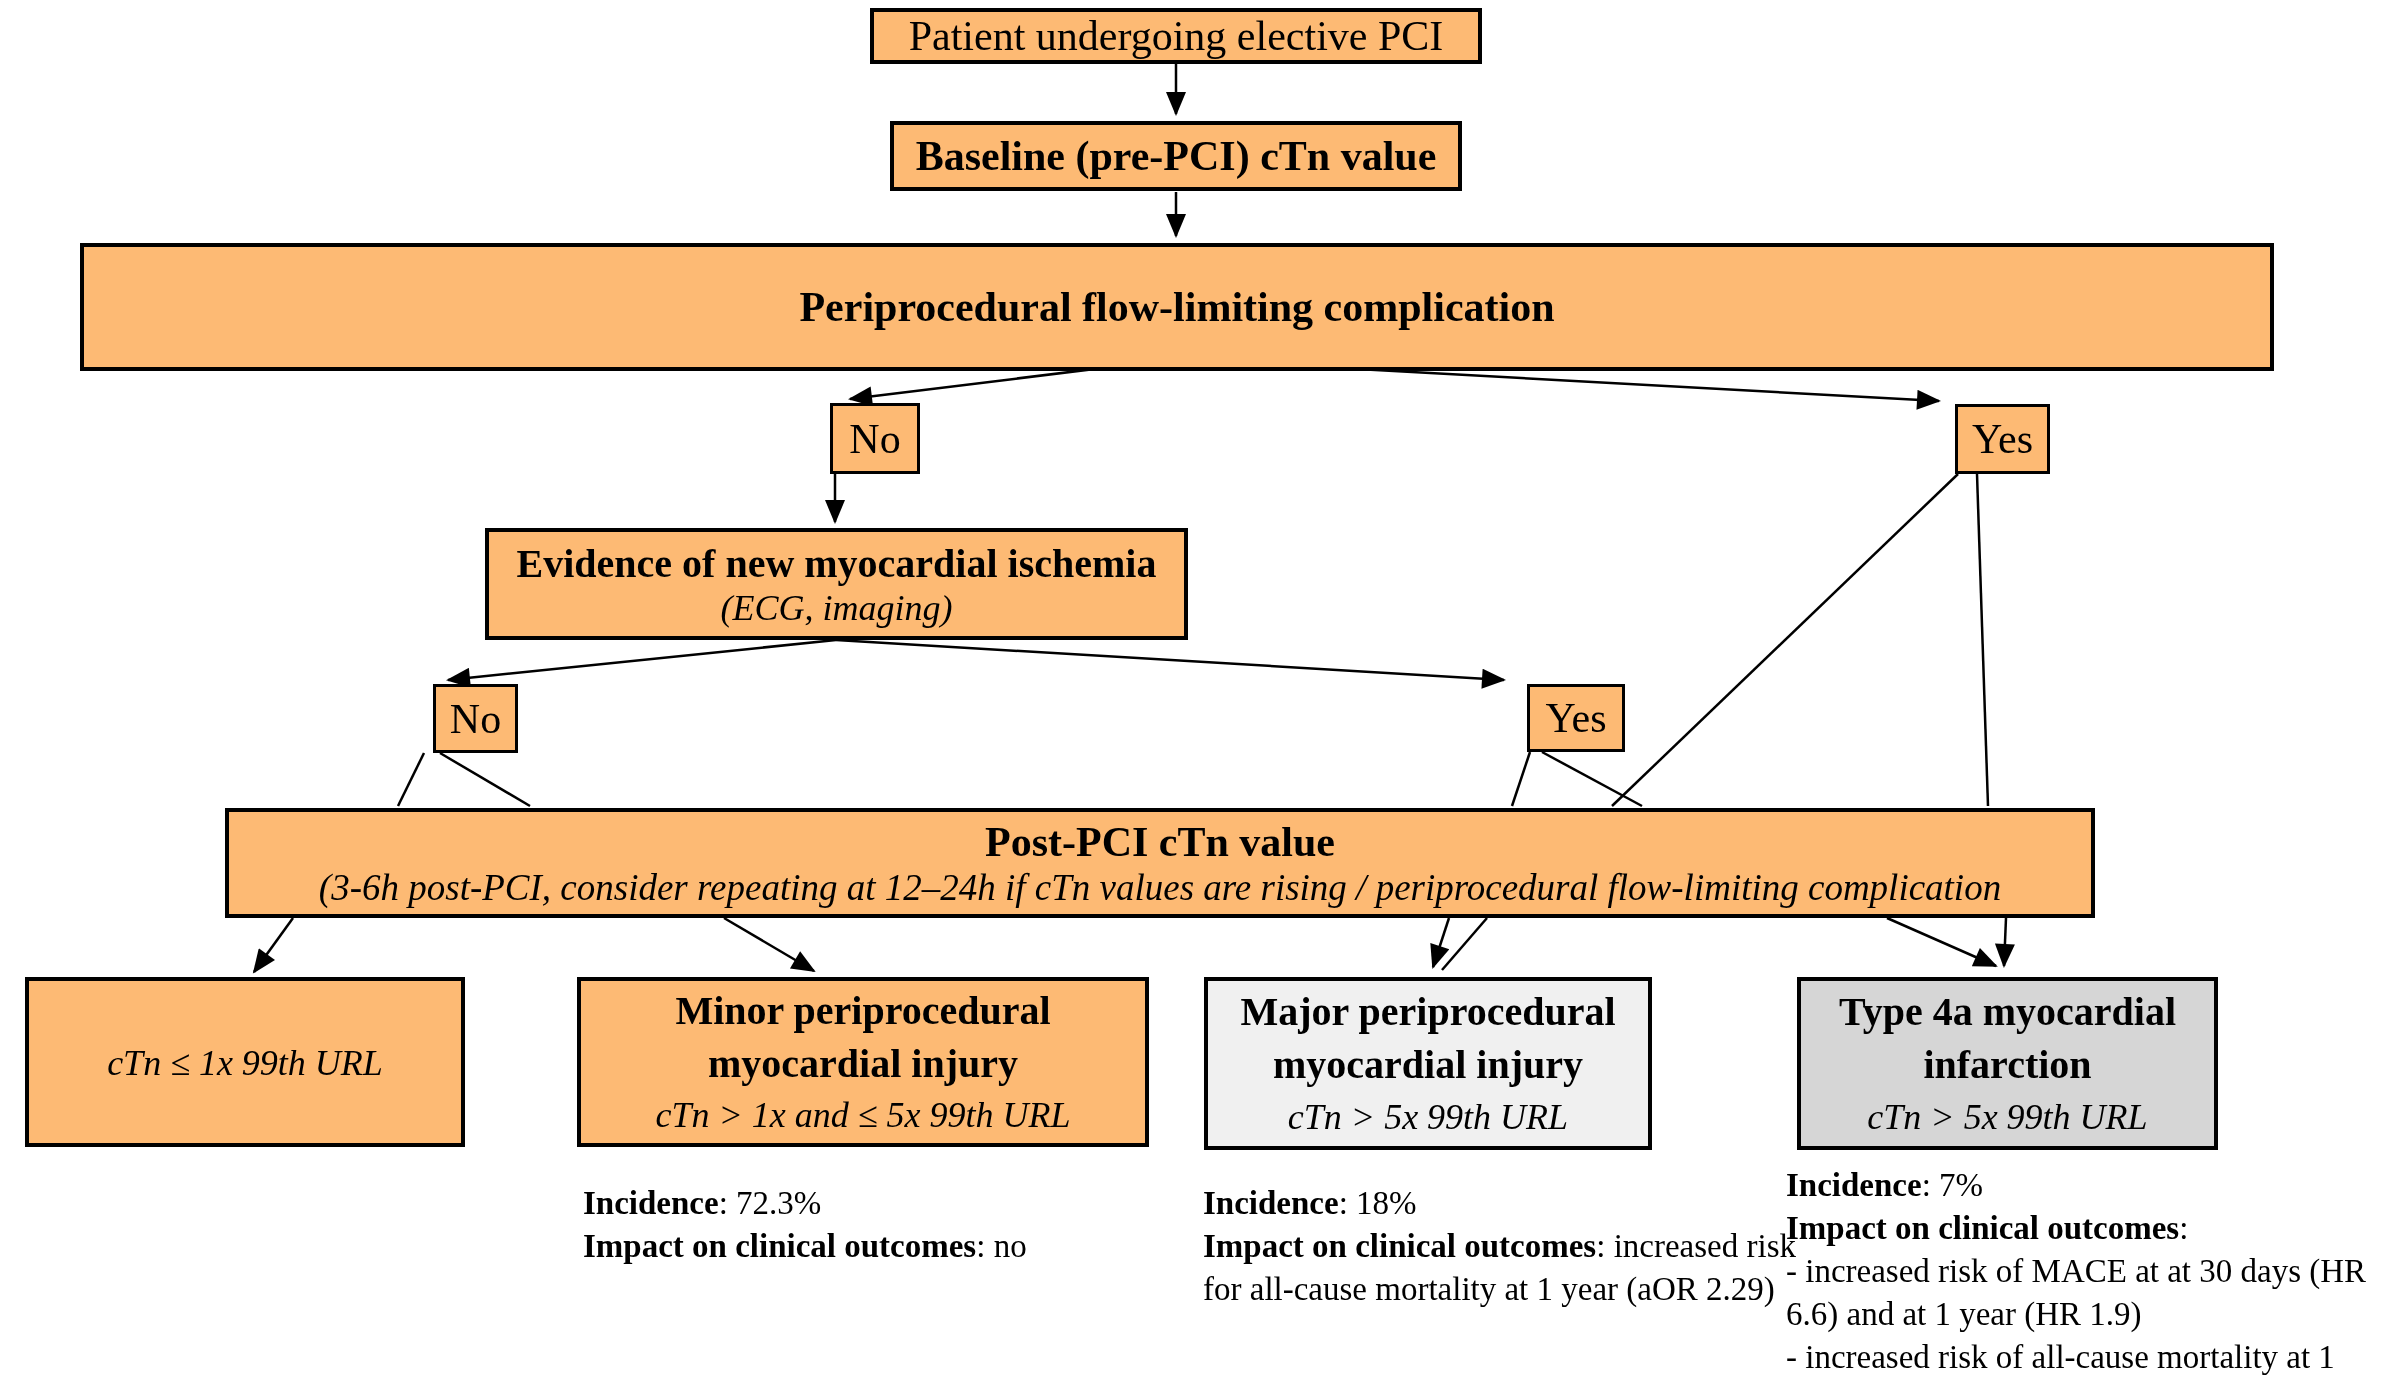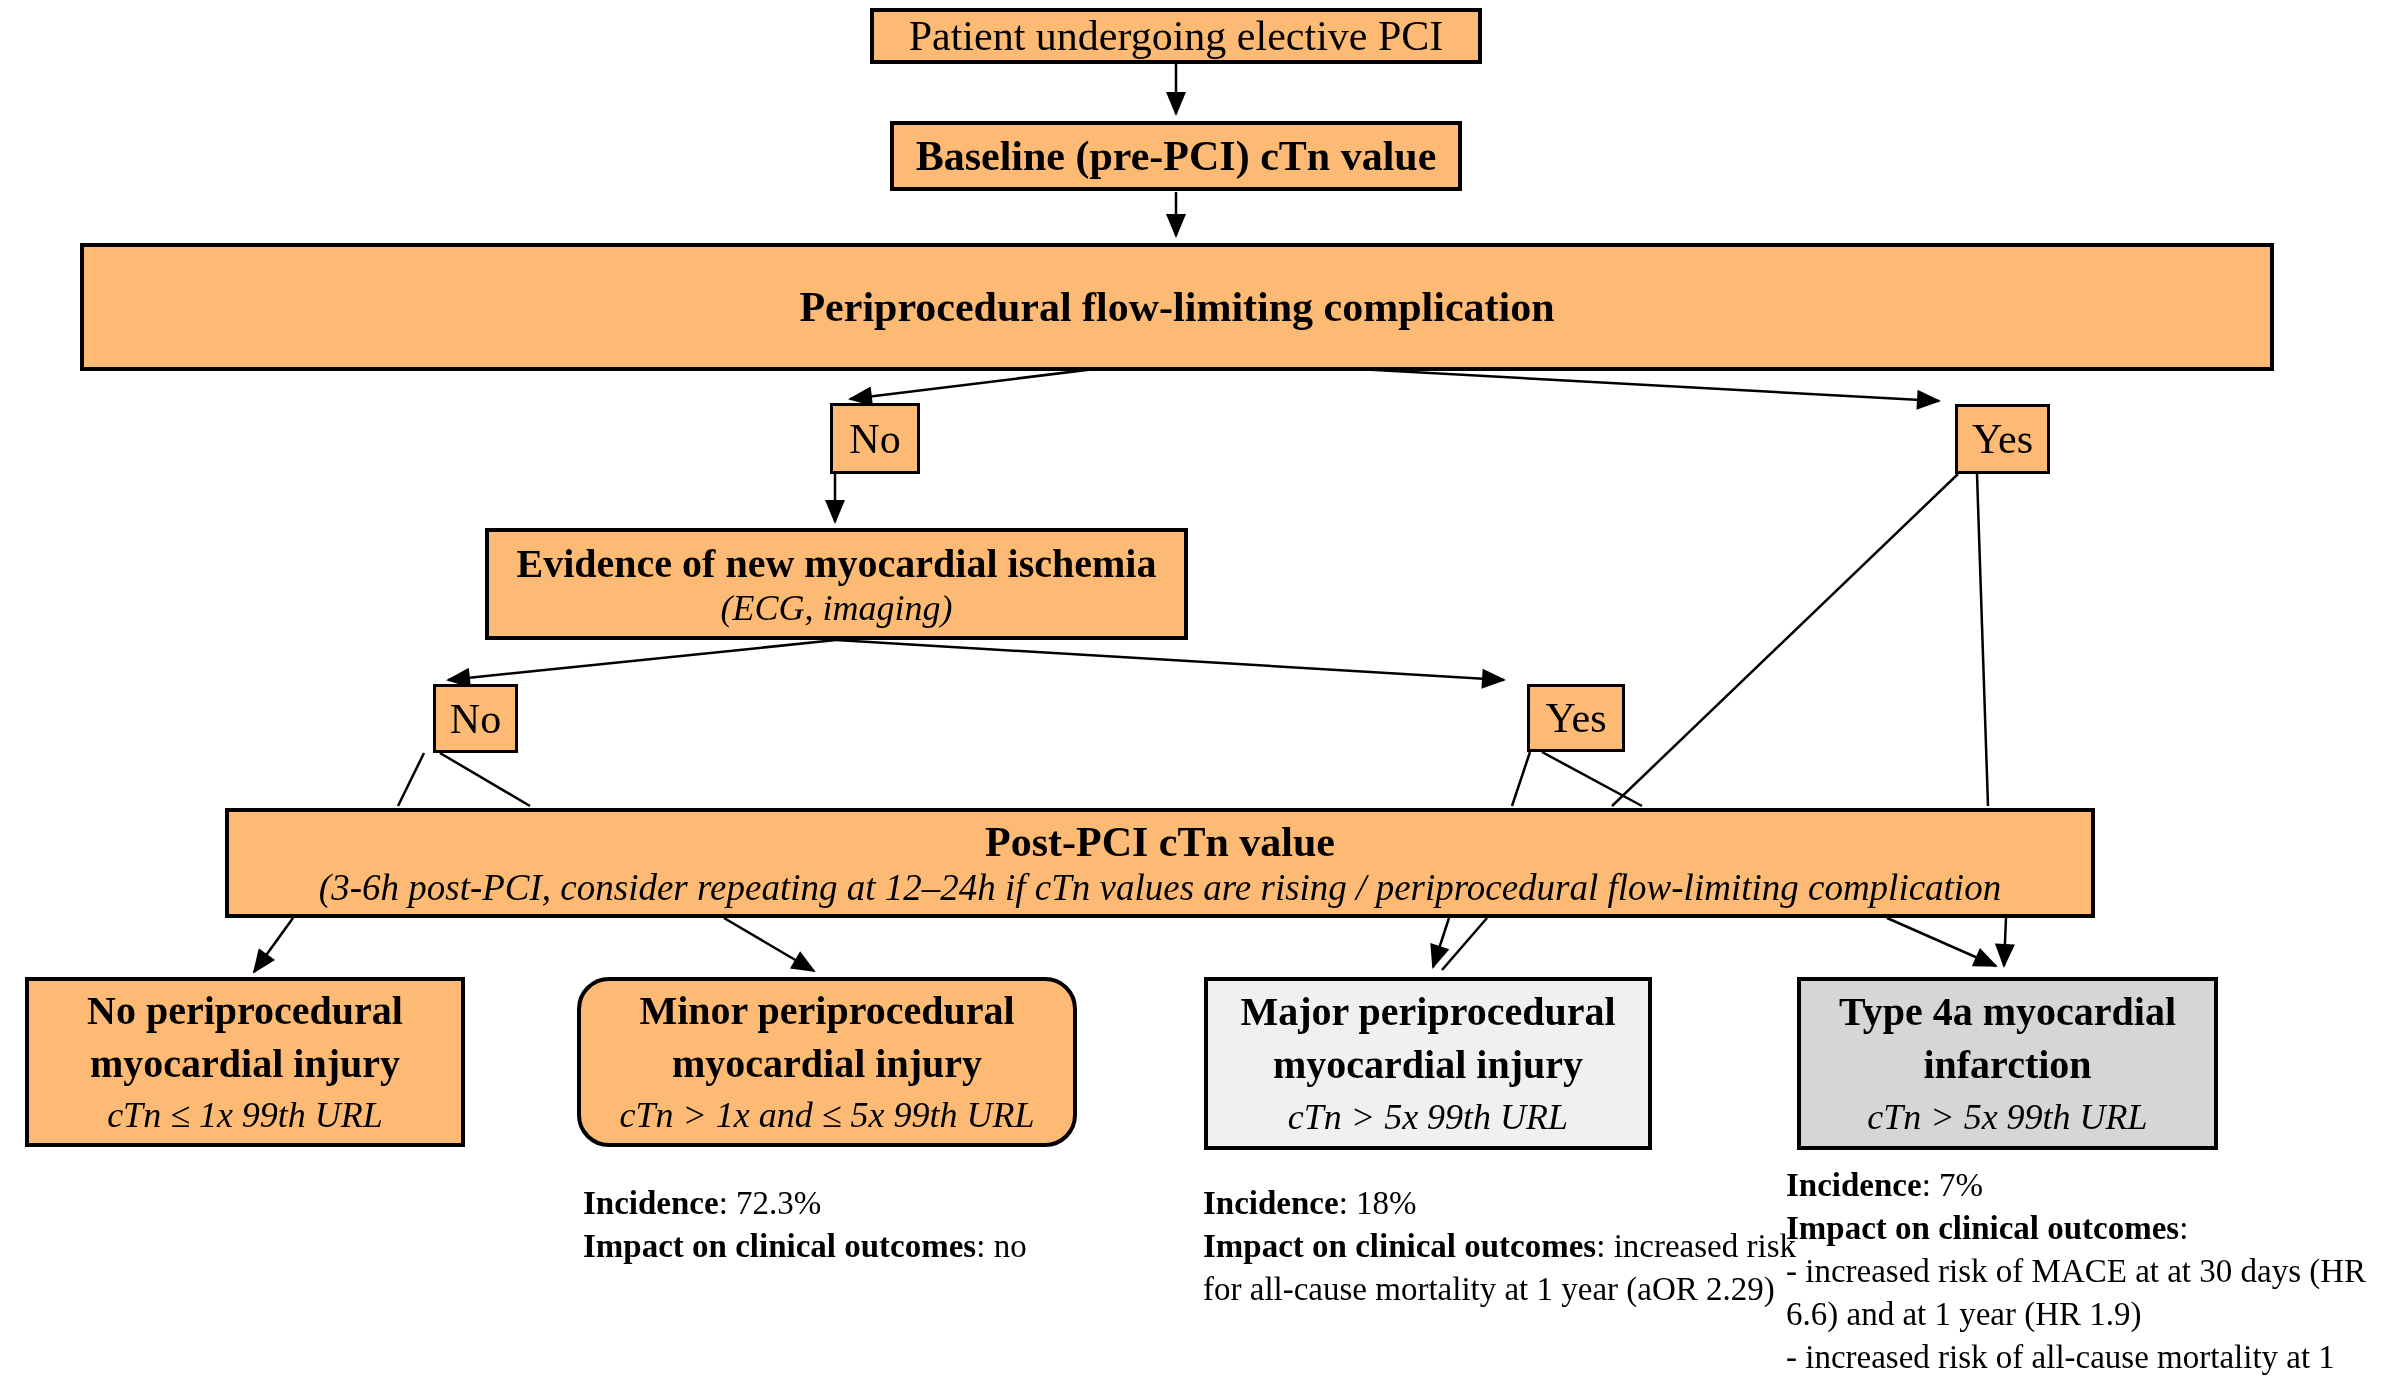--- a/index.html
+++ b/index.html
@@ -89,25 +89,24 @@
   <div class="node decision" style="left:1487px; top:684px; width:98px; height:68px;">
     <span>Yes</span>
   </div>
 
   <div class="node" style="left:225px; top:808px; width:1870px; height:110px;">
     <span class="title-bold">Post-PCI cTn value</span>
     <span class="subtitle-italic sub37">(3-6h post-PCI, consider repeating at 12–24h if cTn values are rising / periprocedural flow-limiting complication</span>
   </div>
 
   <div class="node outcome" style="left:25px; top:977px; width:440px; height:170px; padding:0 4px;">
-    <span class="o-title">No periprocedural myocardial injury</span>
     <span class="o-crit">cTn ≤ 1x 99th URL</span>
   </div>
 
-  <div class="node outcome" style="left:577px; top:977px; width:500px; height:170px; padding:0 4px;border-radius:32px;">
+  <div class="node outcome" style="left:577px; top:977px; width:572px; height:170px; padding:0 4px;">
     <span class="o-title">Minor periprocedural myocardial injury</span>
     <span class="o-crit">cTn &gt; 1x and ≤ 5x 99th URL</span>
   </div>
 
   <div class="node outcome" style="left: 1204px; top: 977px; width: 448px; height: 173px; padding: 0px 2px; background: rgb(240, 240, 240);">
     <span class="o-title">Major periprocedural myocardial injury</span>
     <span class="o-crit">cTn &gt; 5x 99th URL</span>
   </div>
 
   <div class="node outcome" style="left: 1797px; top: 977px; width: 421px; height: 173px; padding: 0px 12px; background: rgb(214, 214, 214);">

